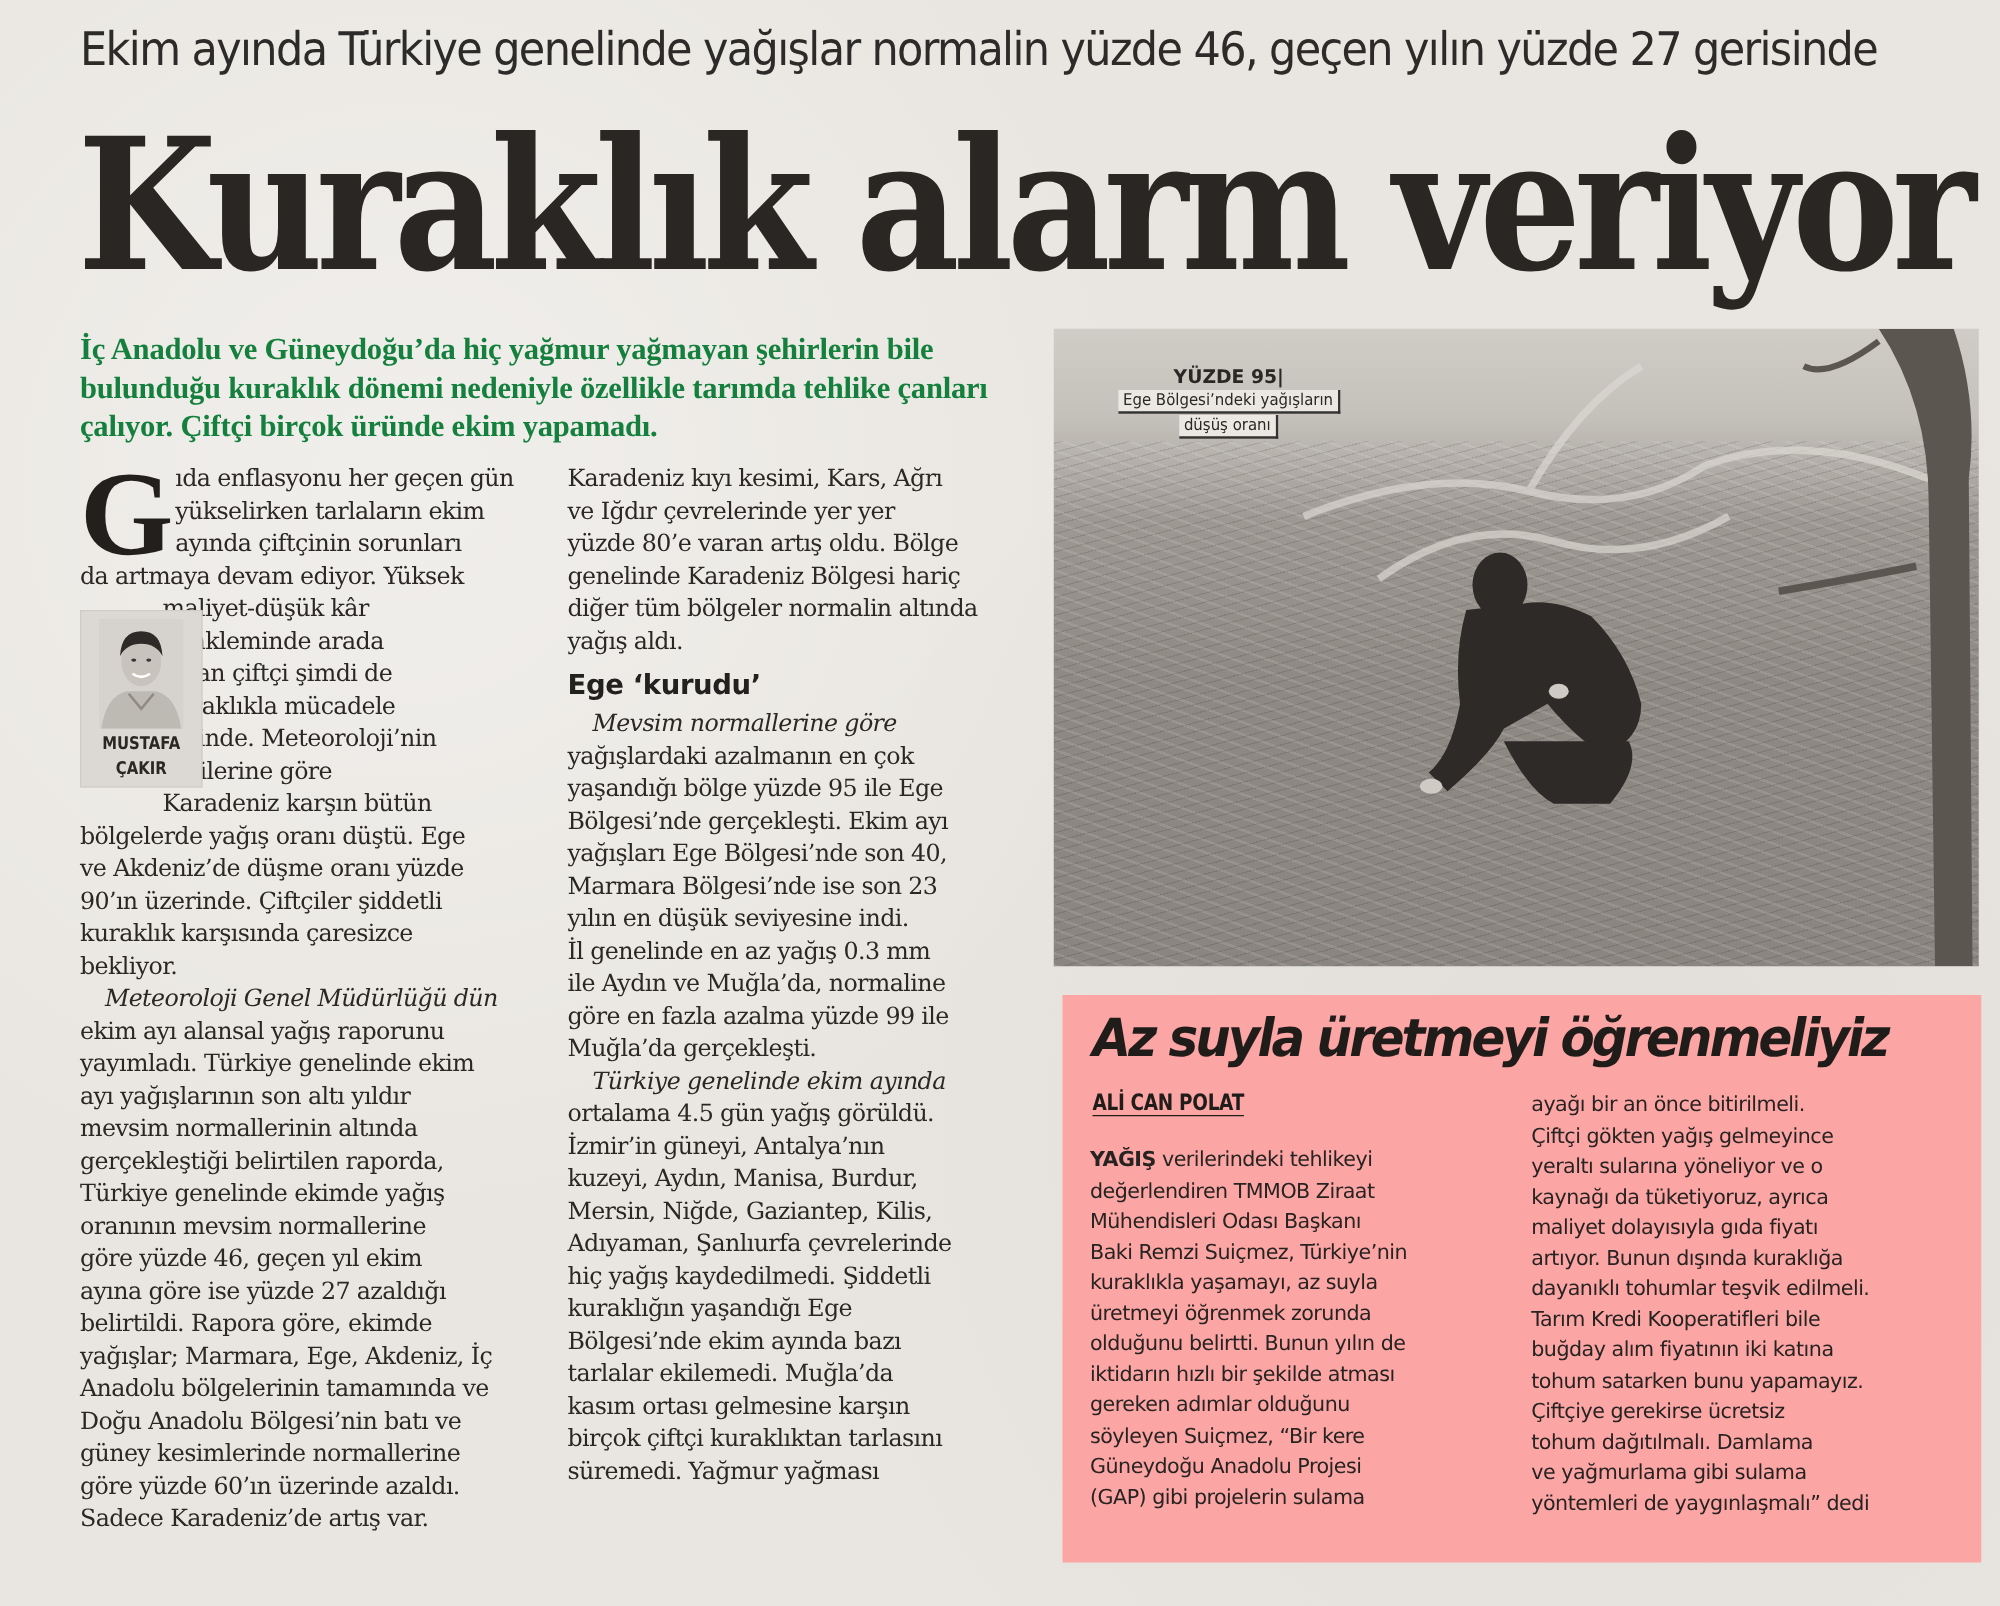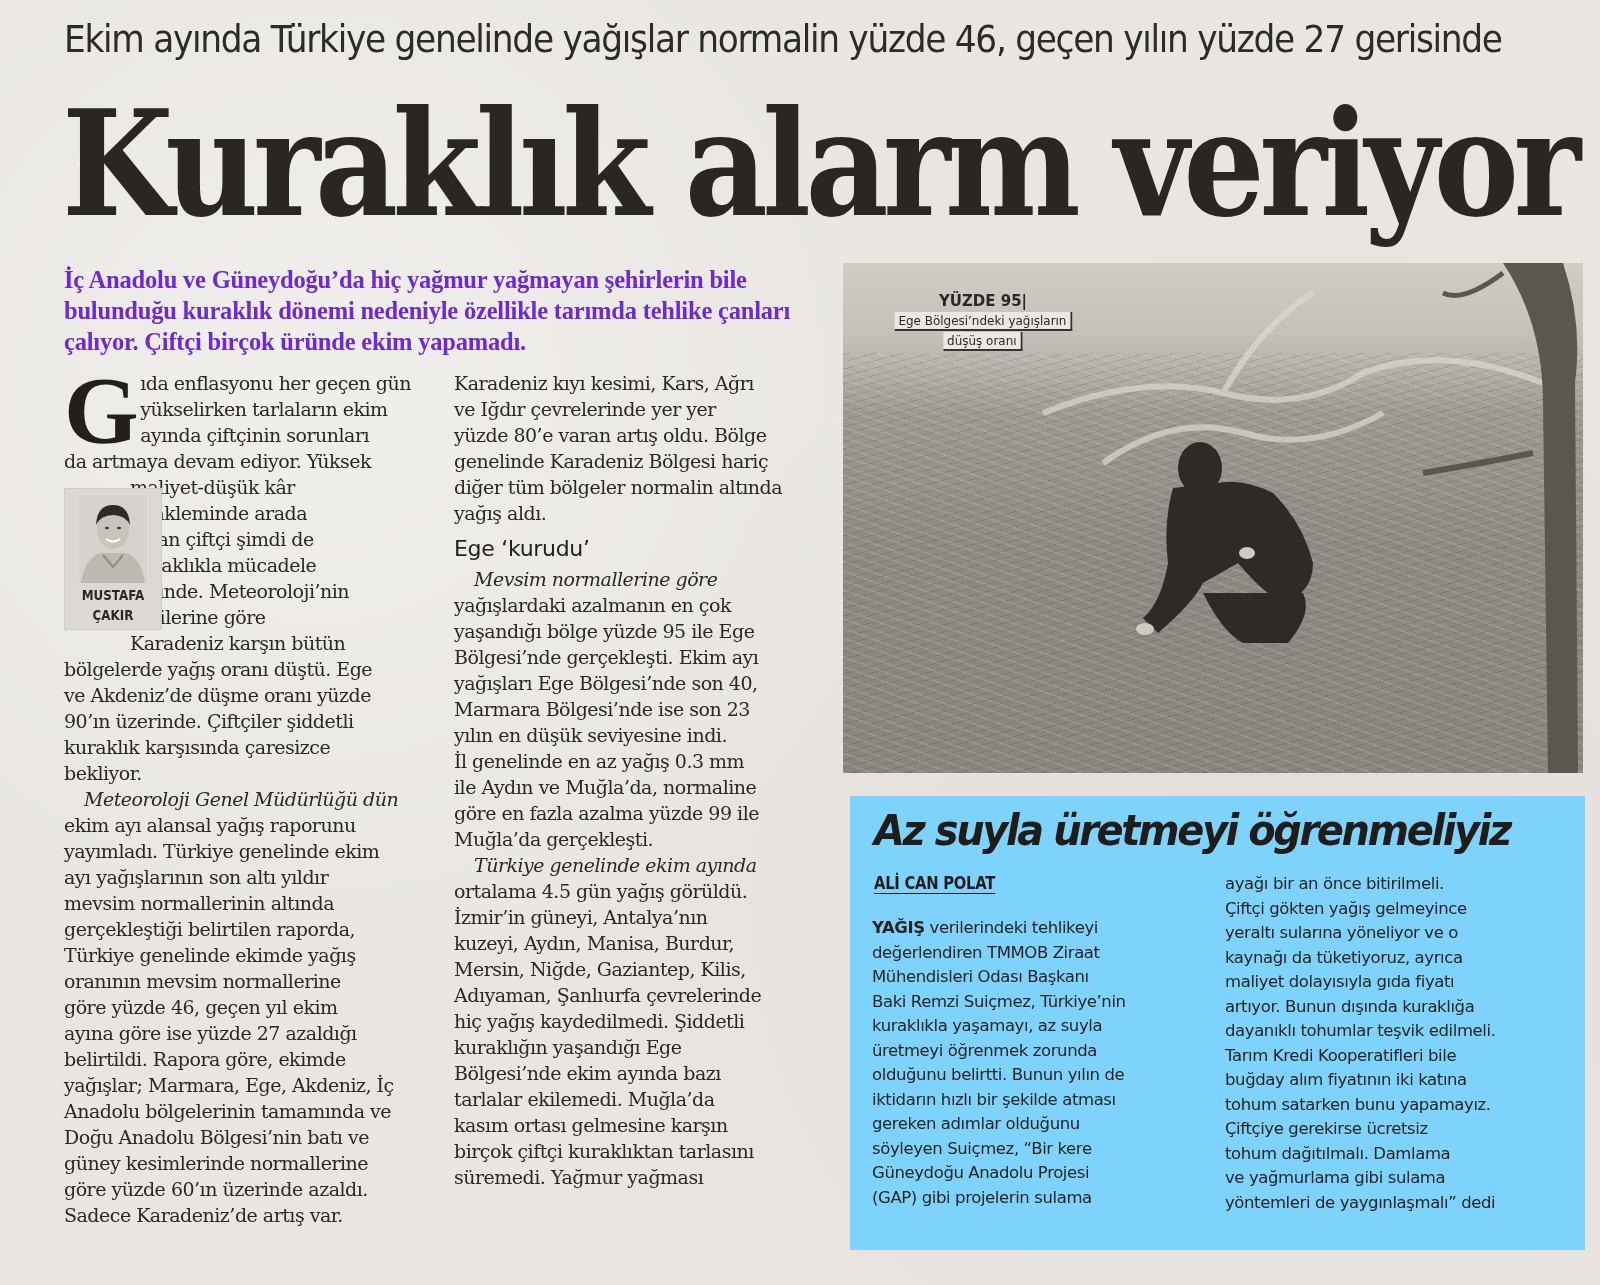--- a/index.html
+++ b/index.html
@@ -21,21 +21,21 @@
   .headline {
     position: absolute; left: 62px; top: 90px;
     font-family: "DejaVu Serif", serif; font-weight: bold;
     font-size: 138px; line-height: 140px; letter-spacing: -6px;
     color: #2a2624; white-space: nowrap;
     transform: scaleX(0.93) scaleY(1.06); transform-origin: left top;
   }
   .spot {
     position: absolute; left: 64px; top: 264px; width: 770px;
     font-family: "Liberation Serif", serif; font-weight: bold;
-    font-size: 24.5px; line-height: 31px; color: #6d28d9;
+    font-size: 24.5px; line-height: 31px; color: #15803d;
     letter-spacing: -0.2px;
   }
   .col {
     position: absolute;
     font-family: "DejaVu Serif", serif;
     font-size: 19px; line-height: 26px; color: #2a2725;
     letter-spacing: -0.5px;
   }
   .col p { margin: 0; white-space: nowrap; }
   .col .ind { padding-left: 20px; font-style: italic; }
@@ -54,21 +54,21 @@
   .author-photo {
     position: absolute; left: 14px; top: 6px; width: 68px; height: 88px;
   }
   .author-name {
     position: absolute; left: 0; top: 96px; width: 96px; text-align: center;
     font-family: "DejaVu Sans", sans-serif; font-weight: bold;
     font-size: 14px; line-height: 20px; color: #2a2725;
     transform: scaleX(0.85);
   }
   .subhead {
-    font-family: "DejaVu Sans", sans-serif; font-weight: normal;
+    font-family: "DejaVu Sans", sans-serif; font-weight: bold;
     font-size: 22px; line-height: 34px; margin-top: 6px; letter-spacing: -0.3px;
     color: #232020;
   }
   .photo {
     position: absolute; left: 843px; top: 263px; width: 740px; height: 510px;
     background:
       linear-gradient(180deg, #d0ccc6 0%, #c4c0ba 14%, #9d9892 30%, #8e8983 55%, #8a857f 100%);
     overflow: hidden;
   }
   .photo-texture {
@@ -85,21 +85,21 @@
     font-size: 15px; color: #2a2725; line-height: 20px;
   }
   .stat-label {
     display: inline-block; background: #ebe8e3;
     font-family: "DejaVu Sans", sans-serif; font-size: 13px; line-height: 17px;
     color: #2a2725; padding: 0 4px; border-right: 2px solid #333; border-bottom: 2px solid #333;
     transform: scaleX(0.92);
   }
   .sidebar {
     position: absolute; left: 850px; top: 796px; width: 735px; height: 454px;
-    background: #7dd3fc;
+    background: #fca5a5;
   }
   .sidebar-title {
     position: absolute; left: 24px; top: 10px;
     font-family: "DejaVu Sans", sans-serif; font-weight: bold; font-style: italic;
     font-size: 42px; letter-spacing: -2.5px; color: #1f1c1a; white-space: nowrap;
     transform: scaleX(0.95); transform-origin: left top;
   }
   .sidebar-byline {
     position: absolute; left: 24px; top: 76px;
     font-family: "DejaVu Sans", sans-serif; font-weight: bold;

